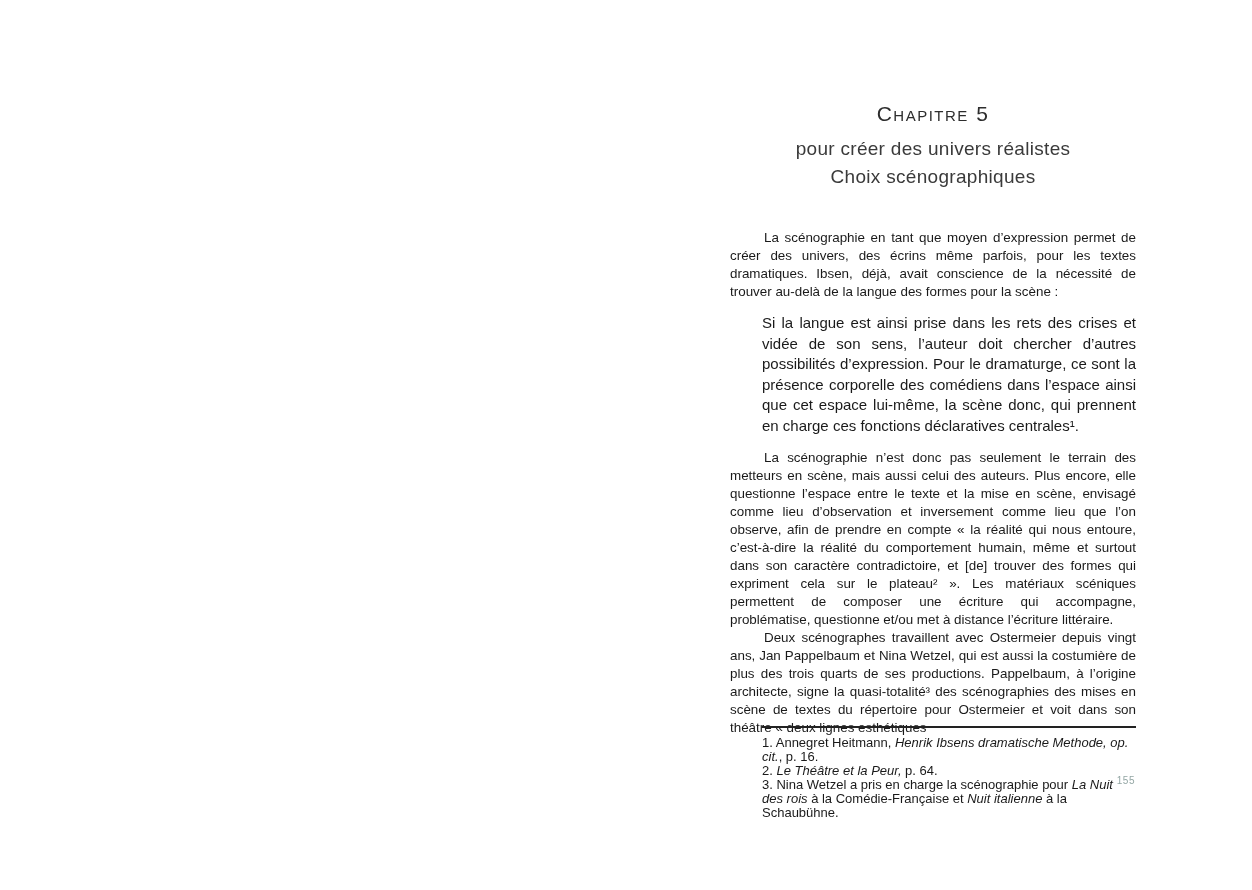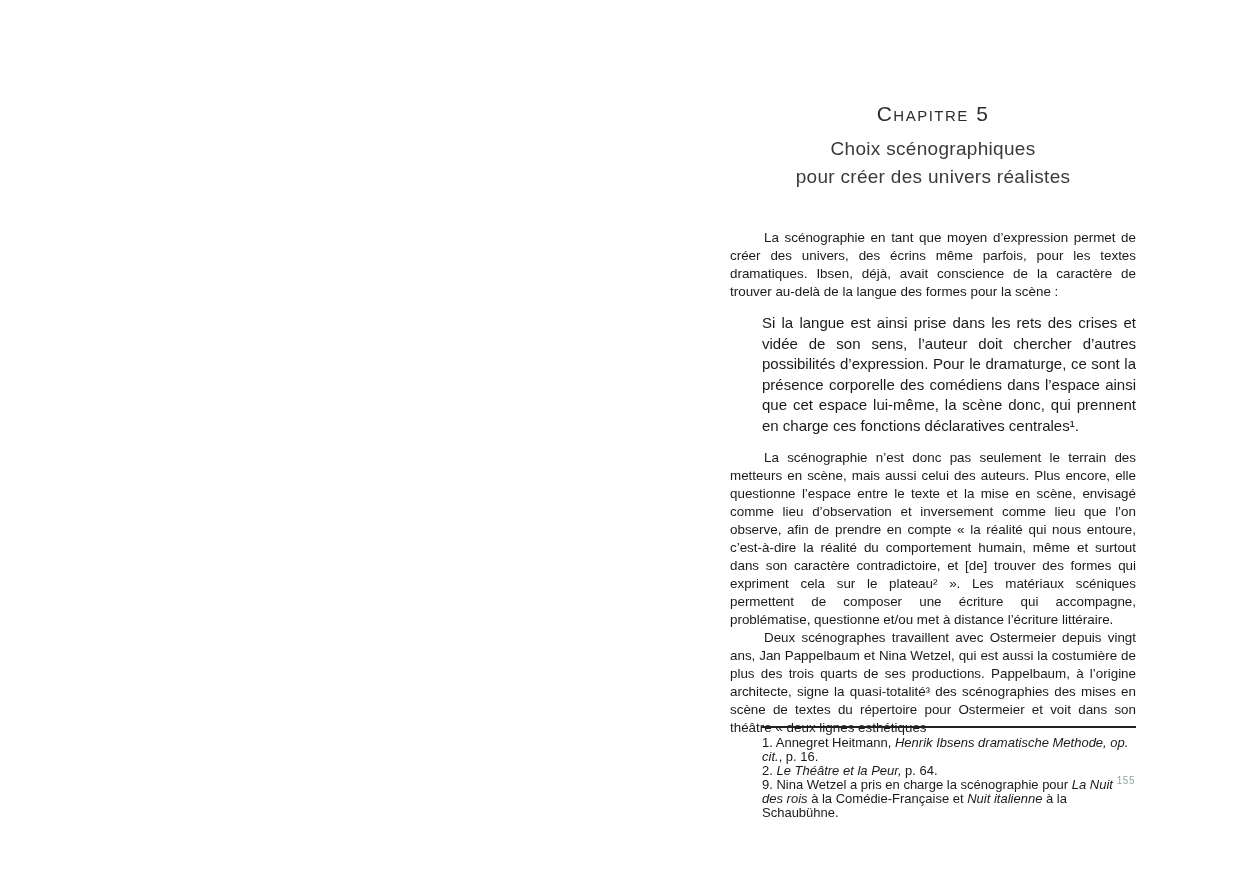--- a/index.html
+++ b/index.html
@@ -79,42 +79,42 @@
 </head>
 <body>
 
 <div class="page">
 
   <div class="column">
 
     <div class="chapter-label">Chapitre 5</div>
 
     <div class="chapter-title">
+      <div>pour créer des univers réalistes</div>
       <div>Choix scénographiques</div>
-      <div>pour créer des univers réalistes</div>
     </div>
 
     <div class="body-text">
 
-      <p class="para">La scénographie en tant que moyen d’expression permet de créer des univers, des écrins même parfois, pour les textes dramatiques. Ibsen, déjà, avait conscience de la caractère de trouver au-delà de la langue des formes pour la scène :</p>
+      <p class="para">La scénographie en tant que moyen d’expression permet de créer des univers, des écrins même parfois, pour les textes dramatiques. Ibsen, déjà, avait conscience de la nécessité de trouver au-delà de la langue des formes pour la scène :</p>
 
       <div class="block-quote">Si la langue est ainsi prise dans les rets des crises et vidée de son sens, l’auteur doit chercher d’autres possibilités d’expression. Pour le dramaturge, ce sont la présence corporelle des comédiens dans l’espace ainsi que cet espace lui-même, la scène donc, qui prennent en charge ces fonctions déclaratives centrales¹.</div>
 
       <p class="para">La scénographie n’est donc pas seulement le terrain des metteurs en scène, mais aussi celui des auteurs. Plus encore, elle questionne l’espace entre le texte et la mise en scène, envisagé comme lieu d’observation et inversement comme lieu que l’on observe, afin de prendre en compte « la réalité qui nous entoure, c’est-à-dire la réalité du comportement humain, même et surtout dans son caractère contradictoire, et [de] trouver des formes qui expriment cela sur le plateau² ». Les matériaux scéniques permettent de composer une écriture qui accompagne, problématise, questionne et/ou met à distance l’écriture littéraire.</p>
 
       <p class="para">Deux scénographes travaillent avec Ostermeier depuis vingt ans, Jan Pappelbaum et Nina Wetzel, qui est aussi la costumière de plus des trois quarts de ses productions. Pappelbaum, à l’origine architecte, signe la quasi-totalité³ des scénographies des mises en scène de textes du répertoire pour Ostermeier et voit dans son théâtre « deux lignes esthétiques</p>
 
     </div>
   </div>
 
   <div class="footnotes">
     <hr class="footnote-rule">
 
     <p><span>1. Annegret Heitmann, </span><em>Henrik Ibsens dramatische Methode, op. cit.</em><span>, p. 16.</span></p>
 
     <p><span>2. </span><em>Le Théâtre et la Peur,</em><span> p. 64.</span></p>
 
-    <p><span>9. Nina Wetzel a pris en charge la scénographie pour </span><em>La Nuit des rois</em><span> à la Comédie-Française et </span><em>Nuit italienne</em><span> à la Schaubühne.</span></p>
+    <p><span>3. Nina Wetzel a pris en charge la scénographie pour </span><em>La Nuit des rois</em><span> à la Comédie-Française et </span><em>Nuit italienne</em><span> à la Schaubühne.</span></p>
   </div>
 
   <div class="page-number">155</div>
 
 </div>
 
 </body></html>

